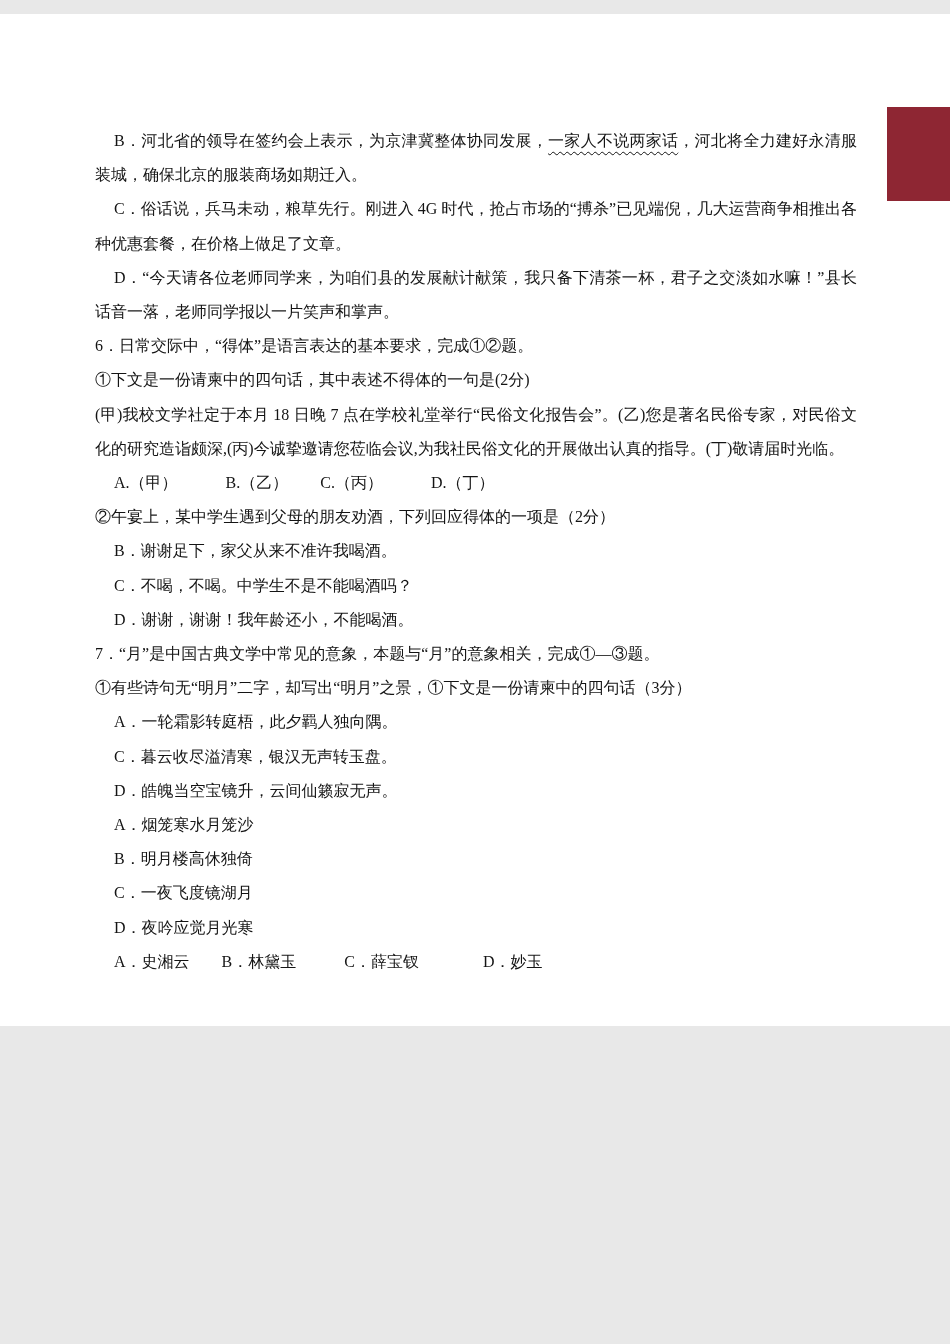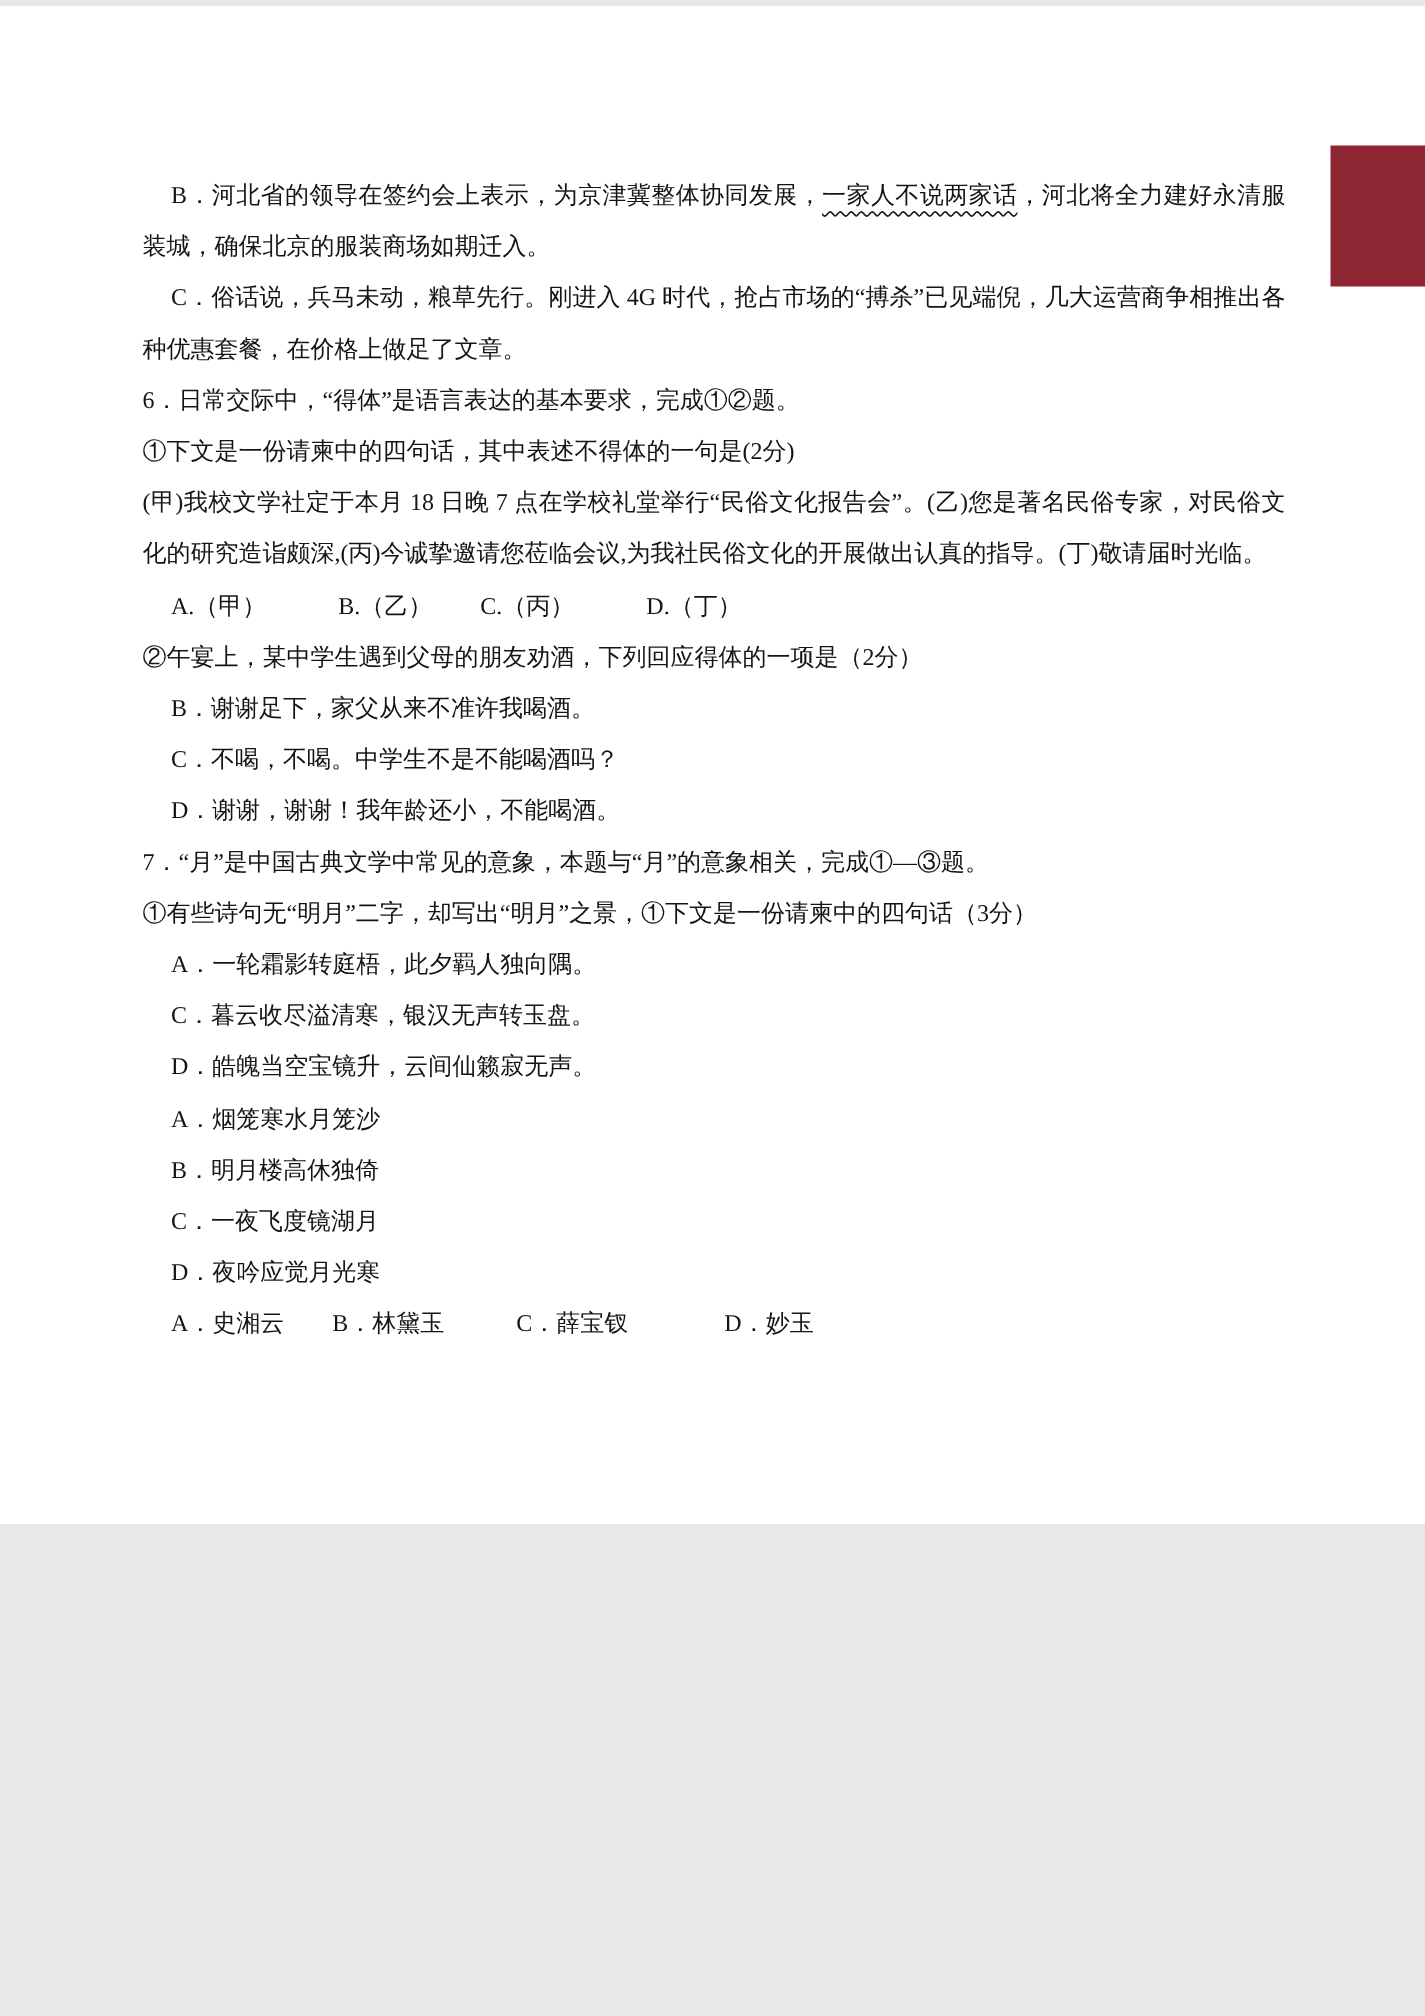--- a/index.html
+++ b/index.html
@@ -4,21 +4,21 @@
 <style>
   html, body {
     margin: 0;
     padding: 0;
     background: #e8e8e8;
   }
   .page {
     position: relative;
     width: 950px;
     height: 1012px;
-    margin: 4px auto;
+    margin: 14px auto;
     background: #ffffff;
     overflow: hidden;
     font-family: "Liberation Serif", "DejaVu Serif", serif;
     color: #141414;
   }
   .doc-body {
     position: absolute;
     left: 95px;
     top: 110px;
     width: 762px;
@@ -69,20 +69,21 @@
 
 <div class="page">
 
   <div class="accent-top-right" style="background-color: rgb(142, 38, 51);"></div>
 
   <div class="accent-bottom-left" style="background-color: rgb(48, 105, 176);"></div>
 
   <div class="doc-body">
       <p class="para indent"><span>B．河北省的领导在签约会上表示，为京津冀整体协同发展，</span><span class="wavy">一家人不说两家话</span><span>，河北将全力建好永清服装城，确保北京的服装商场如期迁入。</span></p>
       <p class="para indent"><span>C．俗话说，兵马未动，粮草先行。刚进入 4G 时代，抢占市场的“搏杀”已见端倪，几大运营商争相推出各种优惠套餐，在价格上做足了文章。</span></p>
+      <p class="para indent"><span>D．“今天请各位老师同学来，为咱们县的发展献计献策，我只备下清茶一杯，君子之交淡如水嘛！”县长话音一落，老师同学报以一片笑声和掌声。</span></p>
       <p class="para"><span>6．日常交际中，“得体”是语言表达的基本要求，完成①②题。</span></p>
       <p class="para"><span>①下文是一份请柬中的四句话，其中表述不得体的一句是(2分)</span></p>
       <p class="para"><span>(甲)我校文学社定于本月 18 日晚 7 点在学校礼堂举行“民俗文化报告会”。(乙)您是著名民俗专家，对民俗文化的研究造诣颇深,(丙)今诚挚邀请您莅临会议,为我社民俗文化的开展做出认真的指导。(丁)敬请届时光临。</span></p>
       <p class="para indent"><span>A.（甲）　　　B.（乙）　　C.（丙）　　　D.（丁）</span></p>
       <p class="para"><span>②午宴上，某中学生遇到父母的朋友劝酒，下列回应得体的一项是（2分）</span></p>
       <p class="para indent"><span>B．谢谢足下，家父从来不准许我喝酒。</span></p>
       <p class="para indent"><span>C．不喝，不喝。中学生不是不能喝酒吗？</span></p>
       <p class="para indent"><span>D．谢谢，谢谢！我年龄还小，不能喝酒。</span></p>
       <p class="para"><span>7．“月”是中国古典文学中常见的意象，本题与“月”的意象相关，完成①—③题。</span></p>
       <p class="para"><span>①有些诗句无“明月”二字，却写出“明月”之景，①下文是一份请柬中的四句话（3分）</span></p>

